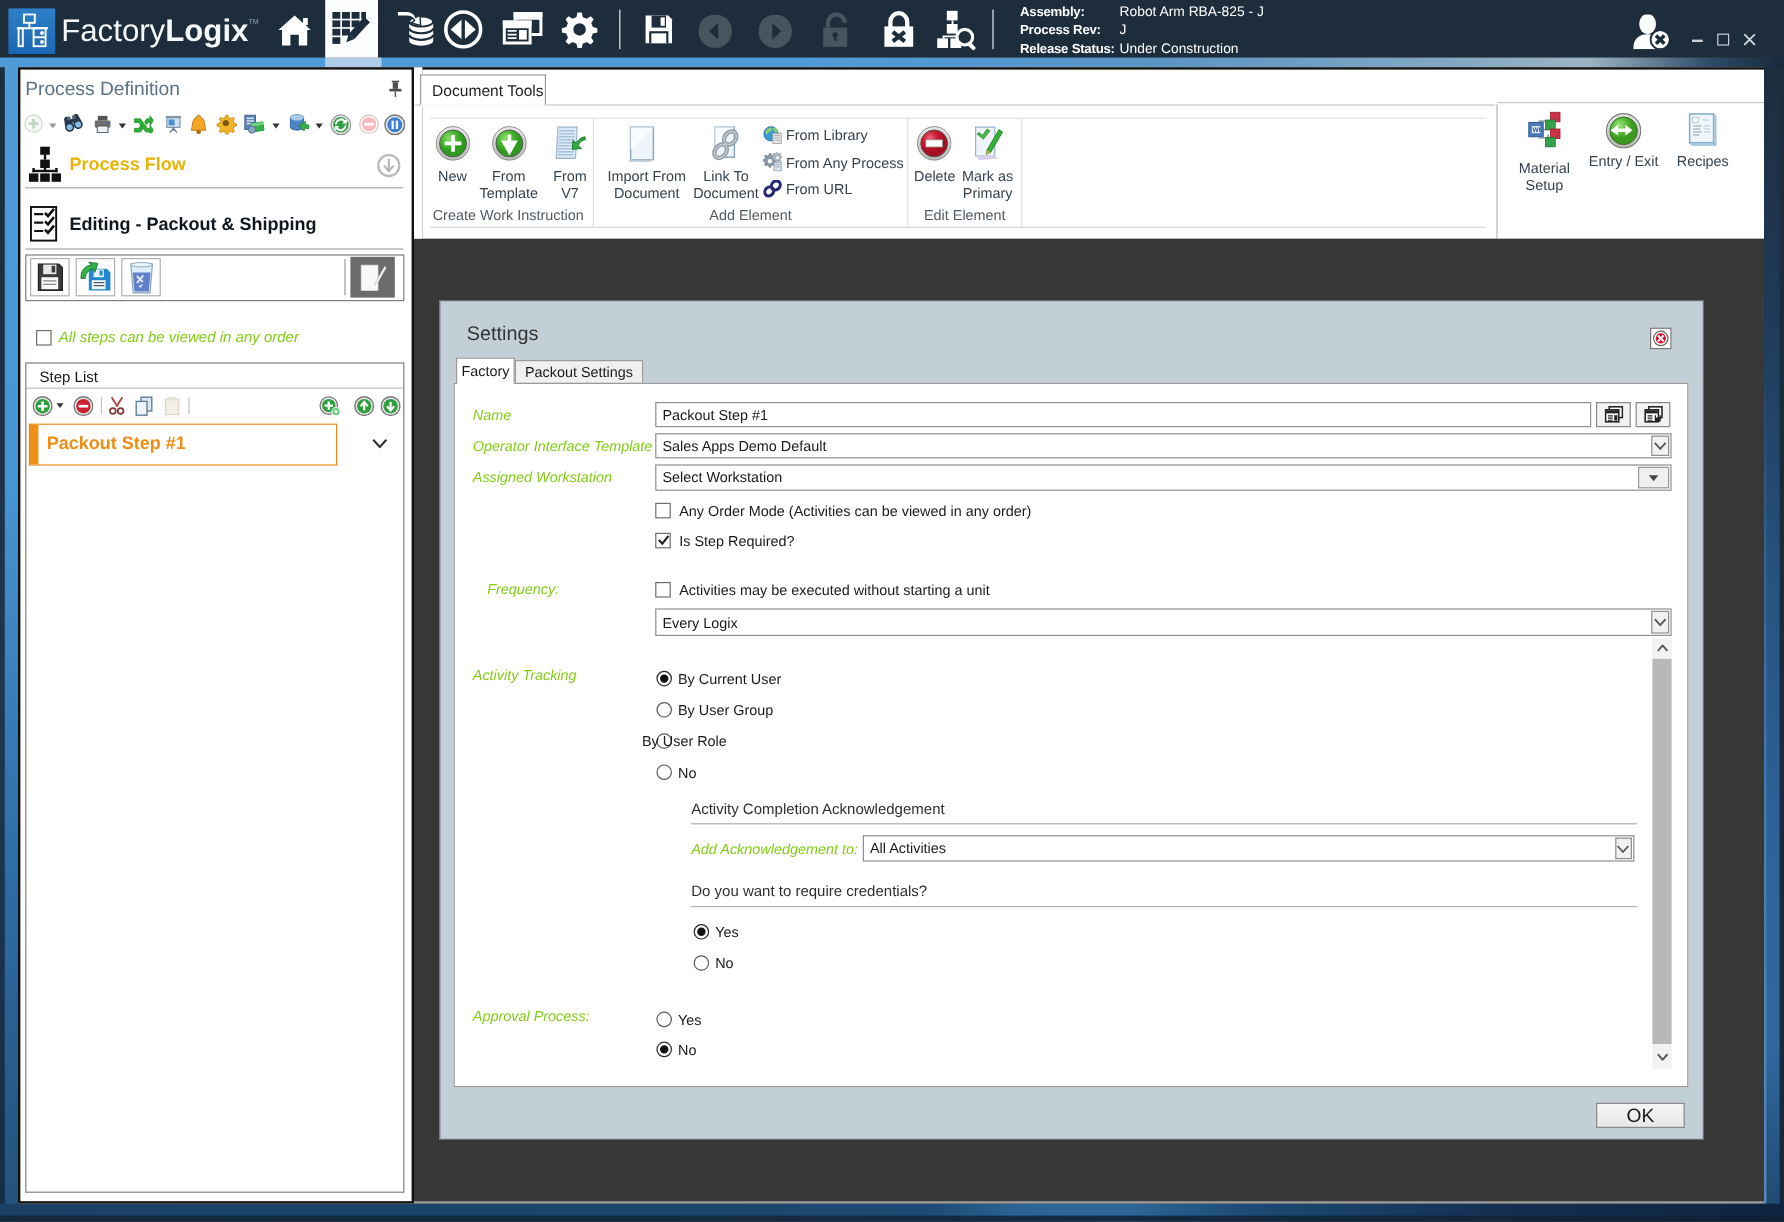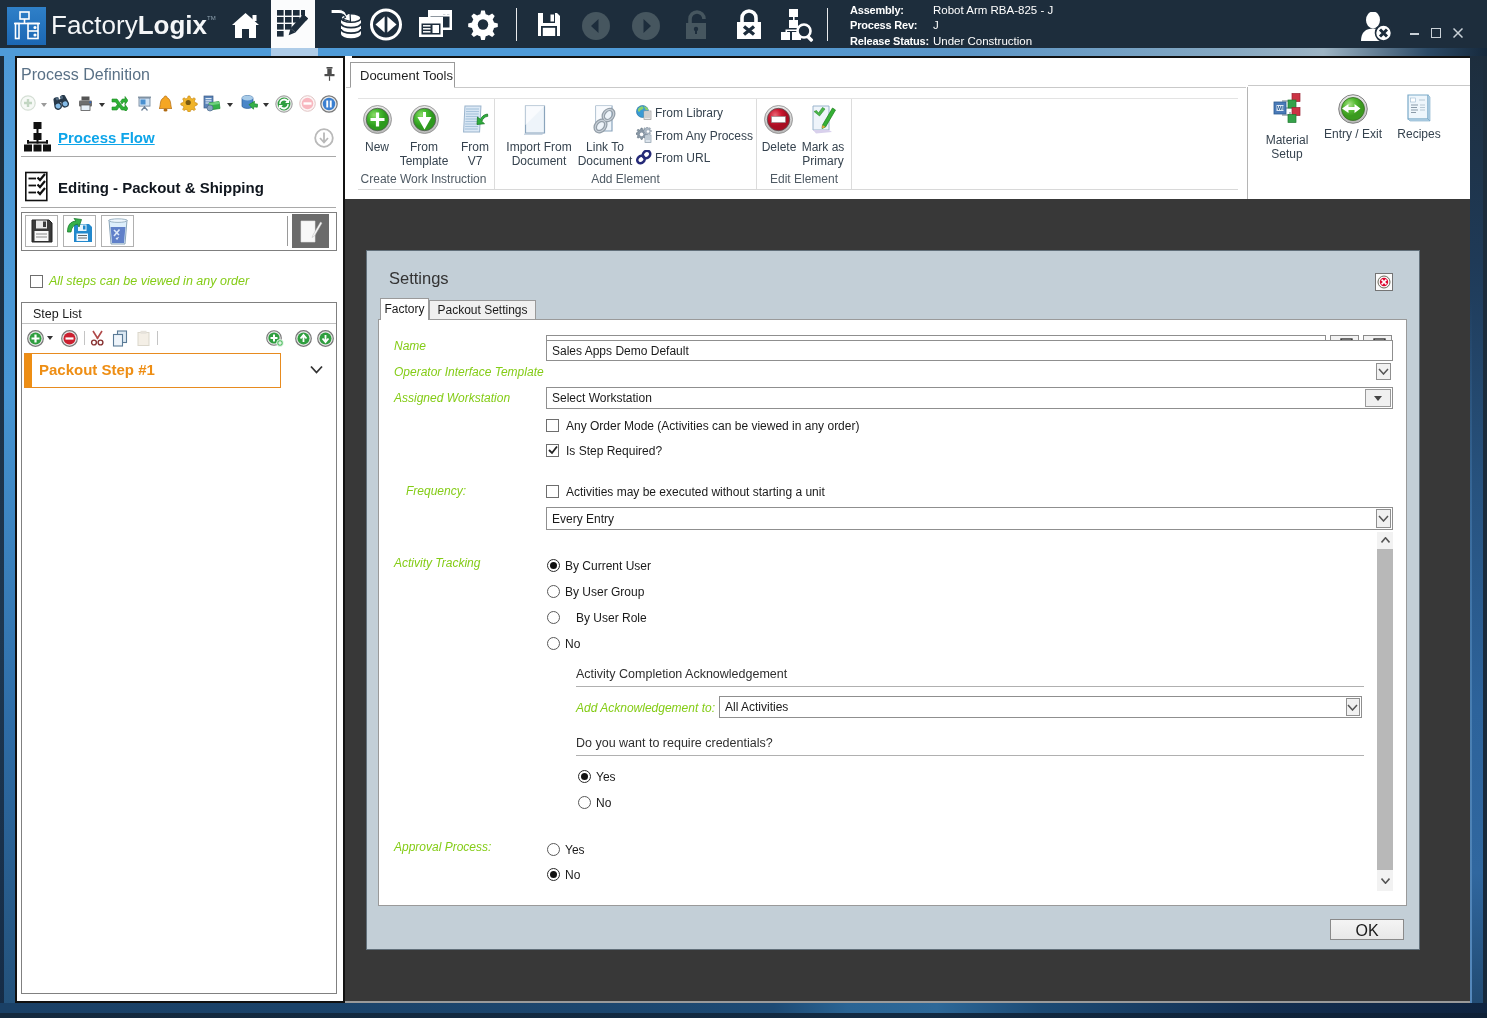--- a/index.html
+++ b/index.html
@@ -269,21 +269,21 @@
     <rect x="9.5" y="11" width="8" height="7"></rect>
     <rect x="3" y="18" width="2" height="3.5"></rect>
       <rect x="12.5" y="18" width="2" height="3.5"></rect>
       <rect x="22" y="18" width="2" height="3.5"></rect>
     <rect x="3" y="19.5" width="21" height="2"></rect>
     <rect x="0" y="22.5" width="8" height="7"></rect>
       <rect x="9.5" y="22.5" width="8" height="7"></rect>
       <rect x="19" y="22.5" width="8" height="7"></rect>
   </g>
 </svg>
-<div class="abs" style="left:58px;top:129px;font-size:15px;font-weight:bold;color:#0ea5e9;text-decoration:underline;">Process Flow</div>
+<div class="abs" style="left:58px;top:129px;font-size:15px;font-weight:bold;color:#eab308;">Process Flow</div>
 <svg class="abs" style="left:314px;top:128px;" width="20" height="20" viewBox="0 0 20 20">
   <circle cx="10" cy="10" r="8.8" fill="none" stroke="#b9b9b9" stroke-width="1.8"></circle>
   <path d="M10 4.5 v9 M6 10 l4 4.5 4-4.5" fill="none" stroke="#b9b9b9" stroke-width="1.8"></path>
 </svg>
 <div class="abs" style="left:21px;top:156px;width:315px;height:1px;background:#a9a9a9;"></div>
 
 <svg class="abs" style="left:25px;top:171px;" width="28" height="31" viewBox="0 0 28 31">
   <rect x="0.8" y="1.5" width="21" height="28" fill="#fff" stroke="#111" stroke-width="1.6"></rect>
   <g stroke="#111" stroke-width="1.8">
     <line x1="3.5" y1="7.5" x2="11" y2="7.5"></line>
@@ -626,21 +626,21 @@
   <rect x="1.5" y="4" width="10" height="2.5" fill="#222"></rect>
   <g stroke="#222" stroke-width="1">
       <line x1="3" y1="8.5" x2="7" y2="8.5"></line>
       <line x1="3" y1="10.5" x2="7" y2="10.5"></line>
       <line x1="3" y1="12.2" x2="7" y2="12.2"></line>
     </g>
   <path d="M9 8 h5 v5 h-5 z M10 8 v2 h3 v-2" fill="#222"></path>
 </svg>
 
 <div class="abs lbl" style="left:394px;top:365px;">Operator Interface Template</div>
-<div class="fld" style="left:546px;top:340px;width:847px;height:21px;">
+<div class="fld" style="left:546px;top:361px;width:847px;height:21px;">
     <span>Sales Apps Demo Default</span>
   </div>
 <div class="chevbtn" style="left:1376px;top:363px;width:15px;height:17px;"></div>
 <svg class="abs" style="left:1378px;top:368px;" width="11" height="7" viewBox="0 0 11 7">
     <path d="M1 1 L5.5 6 L10 1" fill="none" stroke="#555" stroke-width="1.5"></path>
   </svg>
 
 <div class="abs lbl" style="left:394px;top:391px;">Assigned Workstation</div>
 <div class="fld" style="left:546px;top:387px;width:847px;height:22px;">
     <span>Select Workstation</span>
@@ -653,34 +653,34 @@
 <div class="cb" style="left:546px;top:444px;"></div>
 <svg class="abs" style="left:547px;top:444px;" width="12" height="12" viewBox="0 0 12 12">
     <path d="M2 6 L5 9 L10 2.5" fill="none" stroke="#222" stroke-width="1.8"></path>
   </svg>
 <div class="abs rtxt" style="left:566px;top:444px;">Is Step Required?</div>
 <div class="cb" style="left:546px;top:485px;"></div>
 <div class="abs rtxt" style="left:566px;top:485px;">Activities may be executed without starting a unit</div>
 
 <div class="abs lbl" style="left:394px;top:484px;margin-left:12px;">Frequency:</div>
 <div class="fld" style="left:546px;top:507px;width:847px;height:23px;">
-    <span style="top:4px;">Every Entry</span>
+    <span style="top:4px;">Every Logix</span>
   </div>
 <div class="chevbtn" style="left:1376px;top:509px;width:15px;height:19px;"></div>
 <svg class="abs" style="left:1378px;top:515px;" width="11" height="7" viewBox="0 0 11 7">
     <path d="M1 1 L5.5 6 L10 1" fill="none" stroke="#555" stroke-width="1.5"></path>
   </svg>
 
 <div class="abs lbl" style="left:394px;top:556px;">Activity Tracking</div>
 <div class="rad on" style="left:547px;top:559px;"></div>
 <div class="rtxt" style="left:565px;top:559px;">By Current User</div>
 <div class="rad" style="left:547px;top:585px;"></div>
 <div class="rtxt" style="left:565px;top:585px;">By User Group</div>
 <div class="rad" style="left:547px;top:611px;"></div>
-<div class="rtxt" style="left:576px;top:611px;">By User Role</div>
+<div class="rtxt" style="left:535px;top:611px;">By User Role</div>
 <div class="rad" style="left:547px;top:637px;"></div>
 <div class="rtxt" style="left:565px;top:637px;">No</div>
 
 <div class="abs" style="left:576px;top:667px;font-size:12.5px;color:#2f2f2f;">Activity Completion Acknowledgement</div>
 <div class="abs" style="left:576px;top:686px;width:788px;height:1px;background:#b0b0b0;"></div>
 <div class="abs lbl" style="left:576px;top:701px;">Add Acknowledgement to:</div>
 <div class="fld" style="left:719px;top:696px;width:643px;height:22px;">
     <span>All Activities</span>
   </div>
 <div class="chevbtn" style="left:1346px;top:698px;width:14px;height:18px;"></div>

